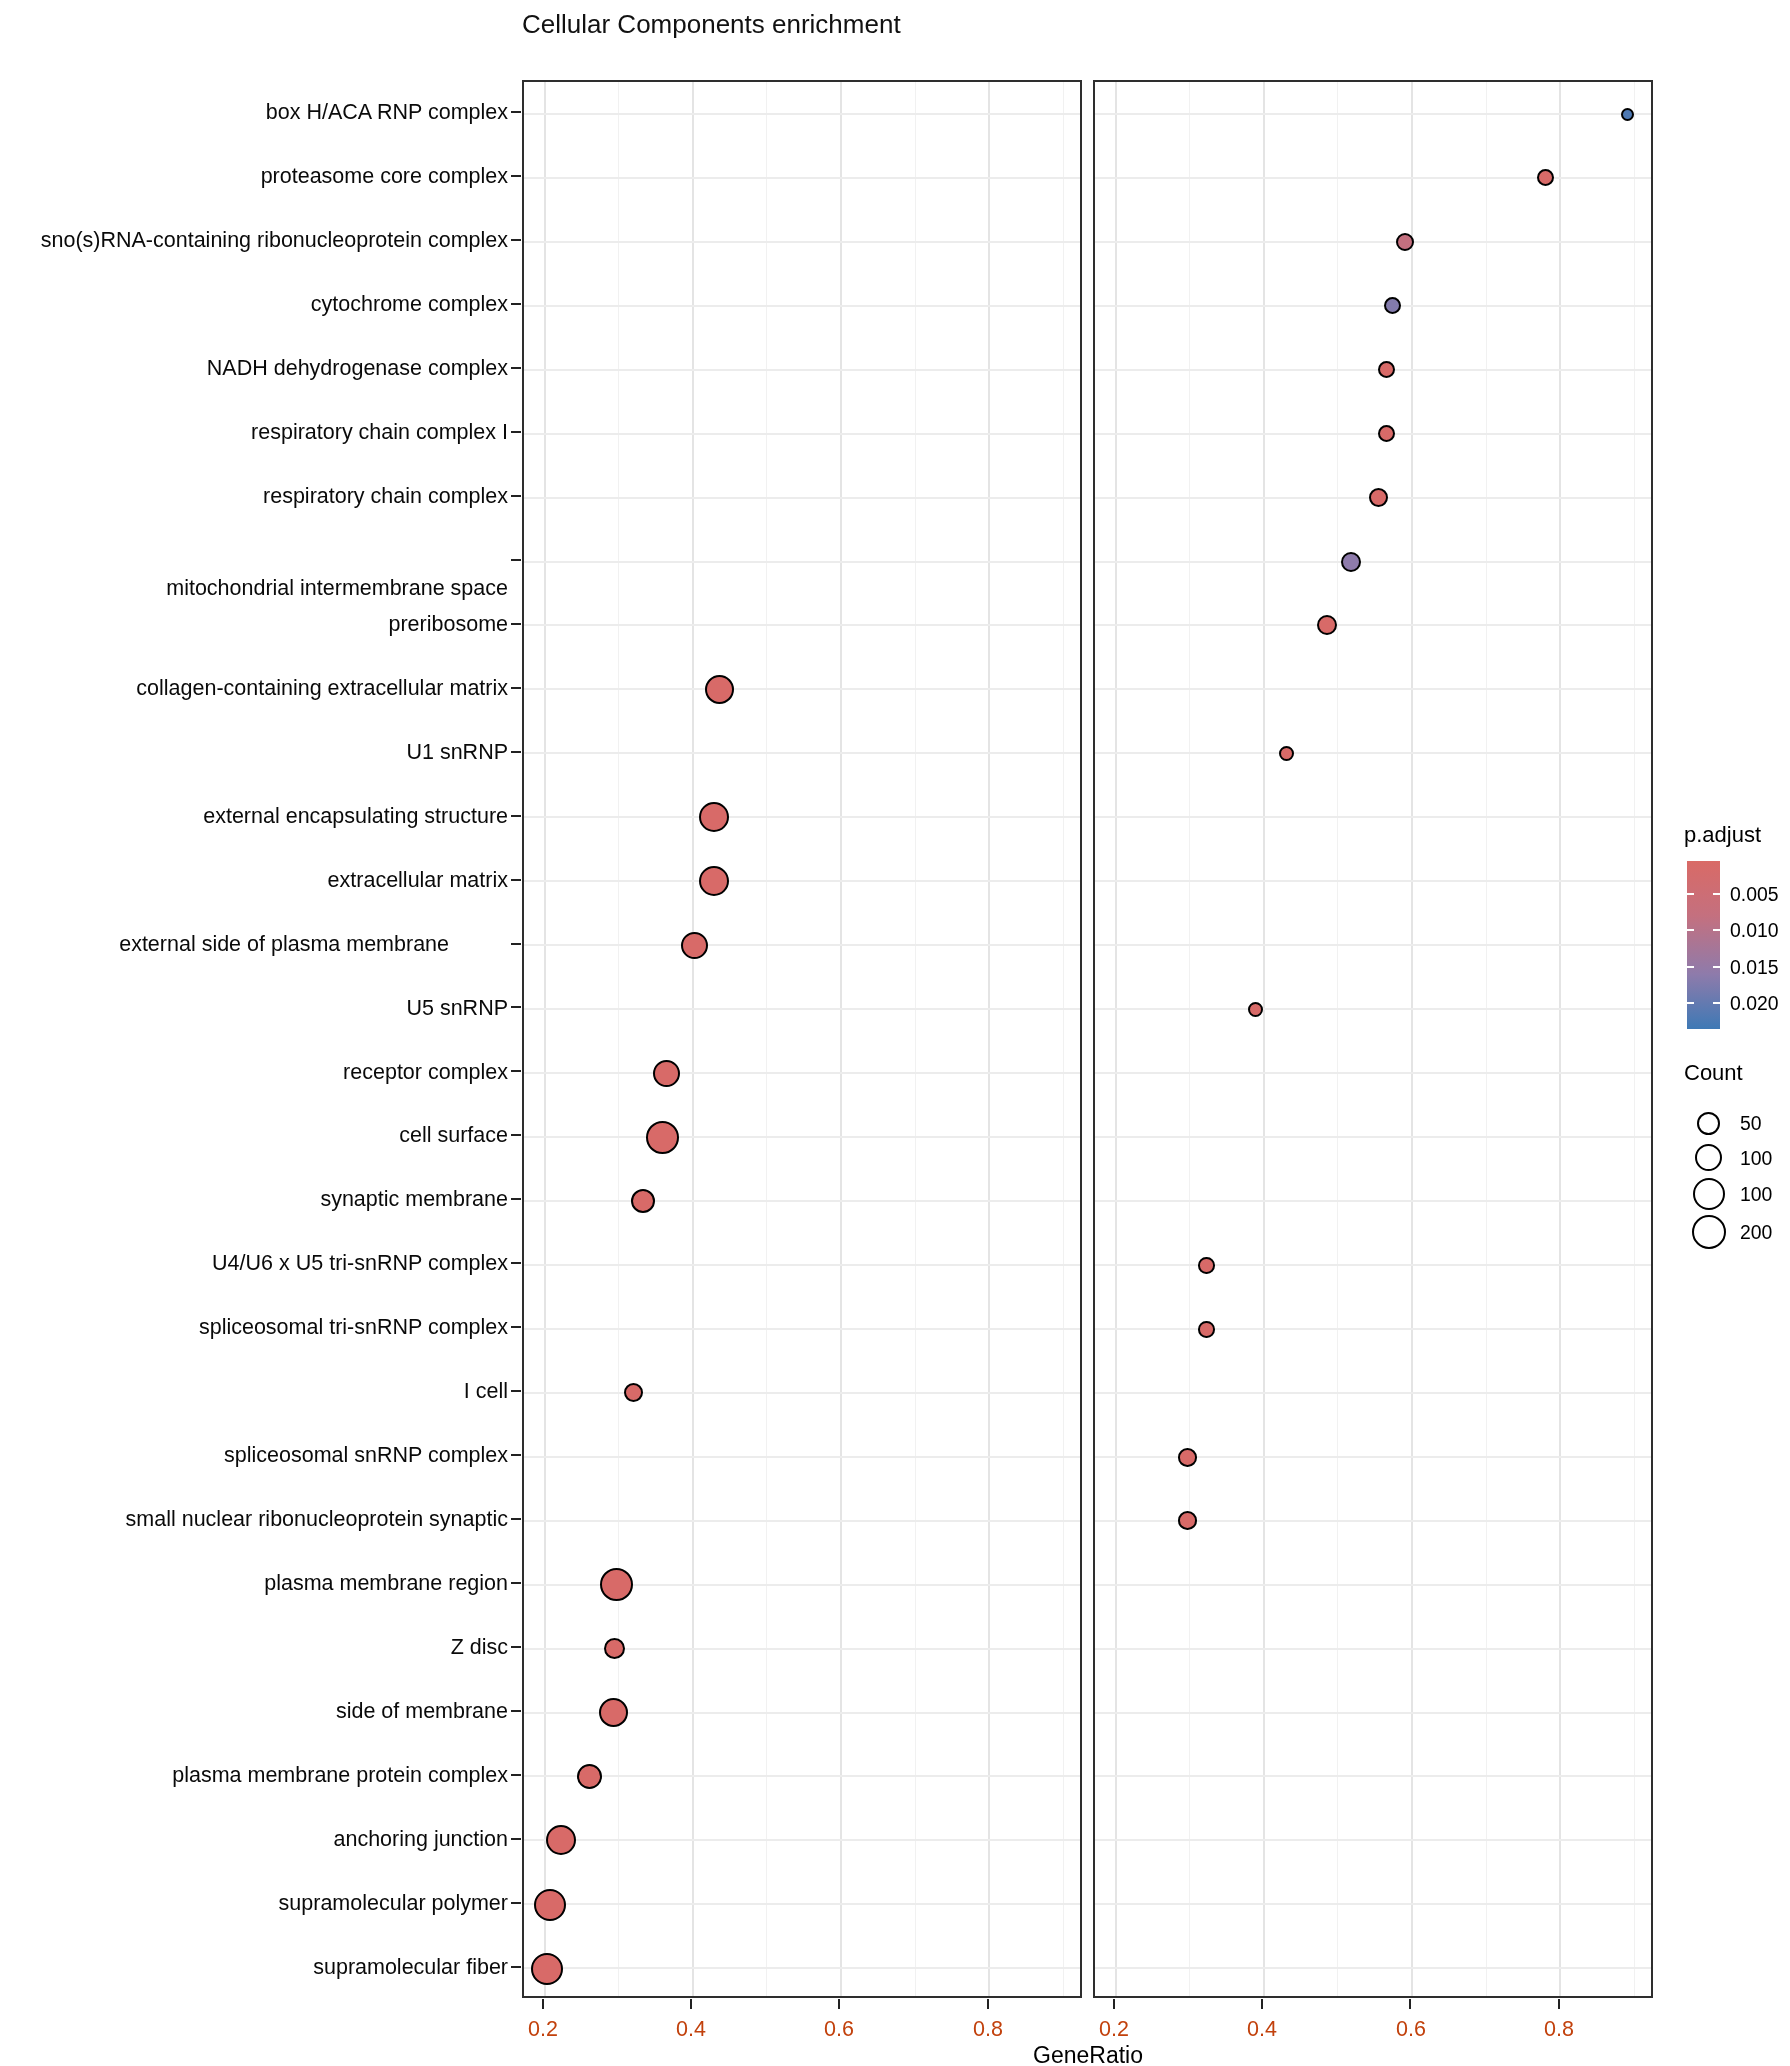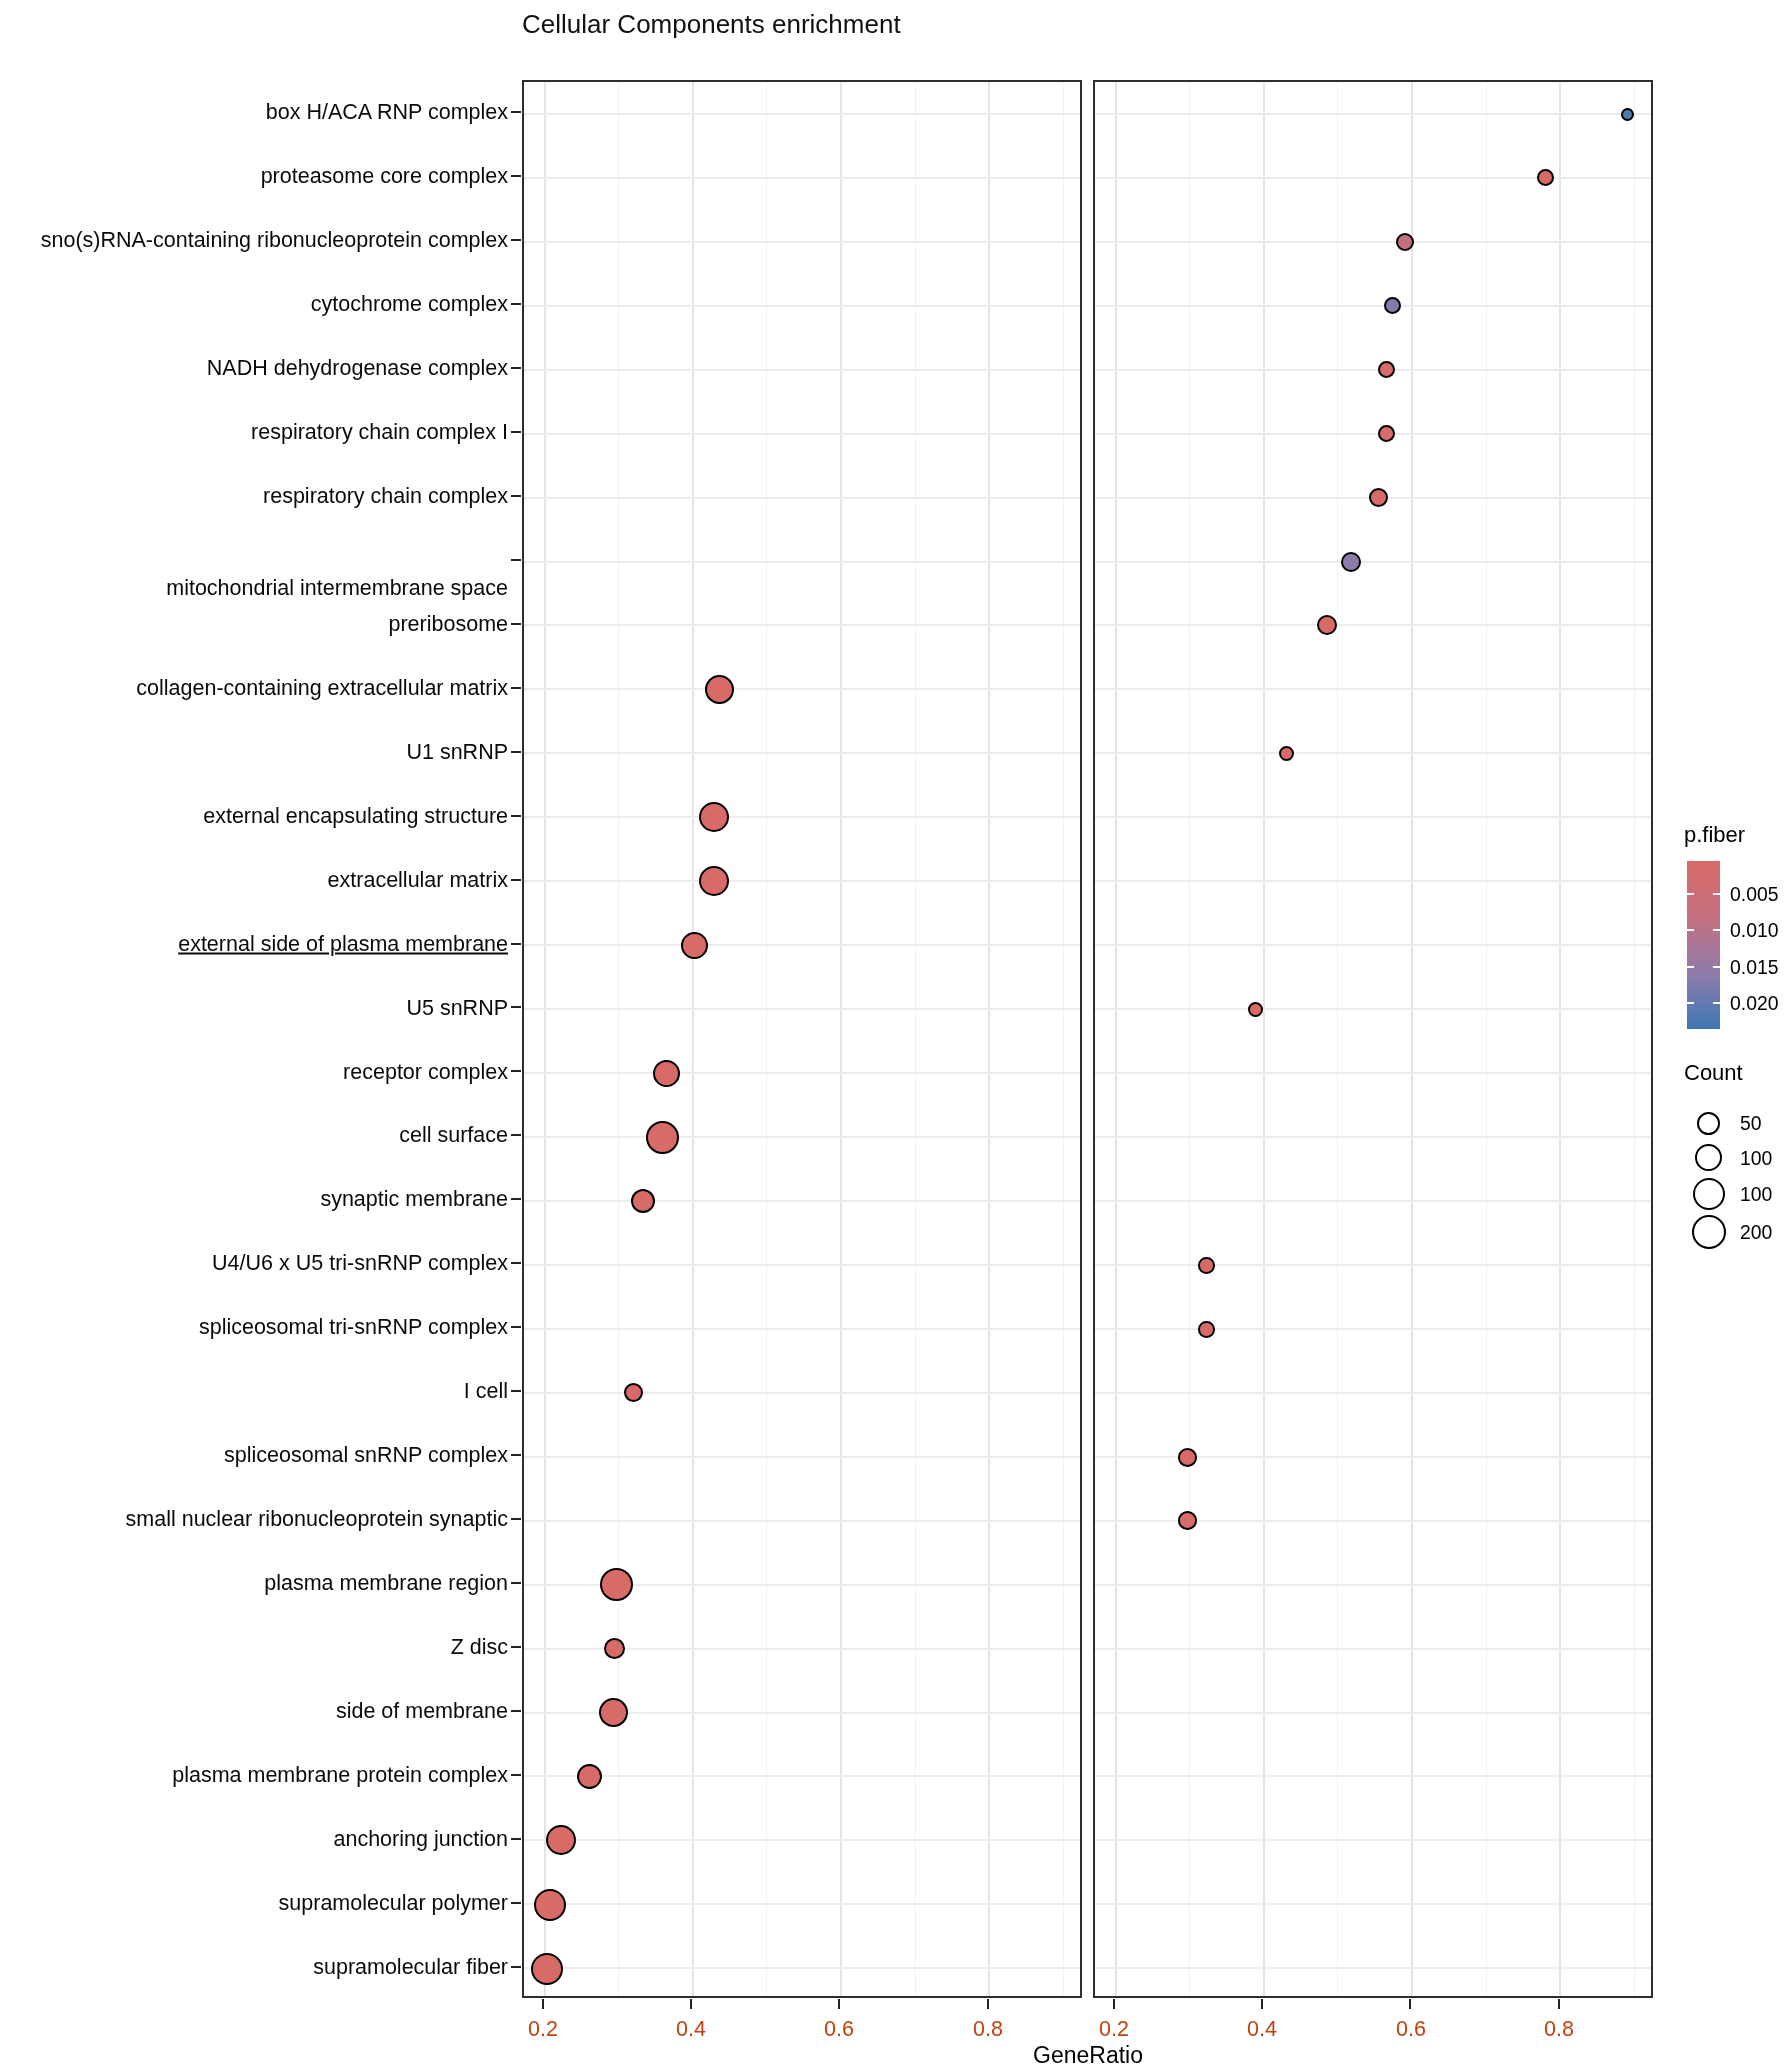--- a/index.html
+++ b/index.html
@@ -185,21 +185,21 @@
       <div class="ylab" style="right: 1283px; top: 624px;">preribosome</div>
       <div class="ytick" style="left: 511px; top: 623px;"></div>
       <div class="ylab" style="right: 1283px; top: 688px;">collagen-containing extracellular matrix</div>
       <div class="ytick" style="left: 511px; top: 687px;"></div>
       <div class="ylab" style="right: 1283px; top: 752px;">U1 snRNP</div>
       <div class="ytick" style="left: 511px; top: 751px;"></div>
       <div class="ylab" style="right: 1283px; top: 816px;">external encapsulating structure</div>
       <div class="ytick" style="left: 511px; top: 815px;"></div>
       <div class="ylab" style="right: 1283px; top: 880px;">extracellular matrix</div>
       <div class="ytick" style="left: 511px; top: 879px;"></div>
-      <div class="ylab" style="right: 1283px; top: 944px; text-decoration: underline;">external side of plasma membrane</div>
+      <div class="ylab" style="right: 1342px; top: 944px;">external side of plasma membrane</div>
       <div class="ytick" style="left: 511px; top: 943px;"></div>
       <div class="ylab" style="right: 1283px; top: 1008px;">U5 snRNP</div>
       <div class="ytick" style="left: 511px; top: 1006px;"></div>
       <div class="ylab" style="right: 1283px; top: 1072px;">receptor complex</div>
       <div class="ytick" style="left: 511px; top: 1070px;"></div>
       <div class="ylab" style="right: 1283px; top: 1135px;">cell surface</div>
       <div class="ytick" style="left: 511px; top: 1134px;"></div>
       <div class="ylab" style="right: 1283px; top: 1199px;">synaptic membrane</div>
       <div class="ytick" style="left: 511px; top: 1198px;"></div>
       <div class="ylab" style="right: 1283px; top: 1263px;">U4/U6 x U5 tri-snRNP complex</div>
@@ -222,21 +222,21 @@
       <div class="ytick" style="left: 511px; top: 1774px;"></div>
       <div class="ylab" style="right: 1283px; top: 1839px;">anchoring junction</div>
       <div class="ytick" style="left: 511px; top: 1838px;"></div>
       <div class="ylab" style="right: 1283px; top: 1903px;">supramolecular polymer</div>
       <div class="ytick" style="left: 511px; top: 1902px;"></div>
       <div class="ylab" style="right: 1283px; top: 1967px;">supramolecular fiber</div>
       <div class="ytick" style="left: 511px; top: 1966px;"></div>
     </div>
   <div class="axis-title" style="left:1088px;top:2055px;">GeneRatio</div>
 
-  <div class="legend-title" style="left:1684px;top:822px;">p.fiber</div>
+  <div class="legend-title" style="left:1684px;top:822px;">p.adjust</div>
   <div id="colorbar-holder">
       <div class="cbar" style="left: 1687px; top: 861px; width: 33px; height: 168px; background: linear-gradient(rgb(217, 106, 102) 0%, rgb(196, 112, 127) 32.6%, rgb(142, 123, 171) 67.4%, rgb(62, 121, 181) 100%);"></div>
       <div class="cbar-notch" style="left: 1687px; top: 893px; width: 7.2px;"></div>
       <div class="cbar-notch" style="left: 1713px; top: 893px; width: 7.2px;"></div>
       <div class="legend-text" style="left: 1730px; top: 894px;">0.005</div>
       <div class="cbar-notch" style="left: 1687px; top: 929px; width: 7.2px;"></div>
       <div class="cbar-notch" style="left: 1713px; top: 929px; width: 7.2px;"></div>
       <div class="legend-text" style="left: 1730px; top: 930px;">0.010</div>
       <div class="cbar-notch" style="left: 1687px; top: 966px; width: 7.2px;"></div>
       <div class="cbar-notch" style="left: 1713px; top: 966px; width: 7.2px;"></div>

